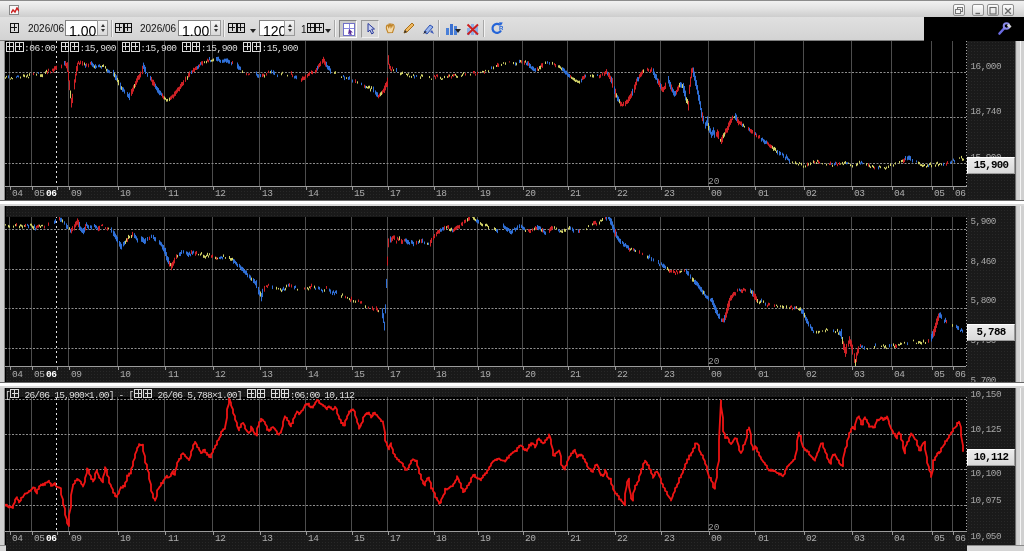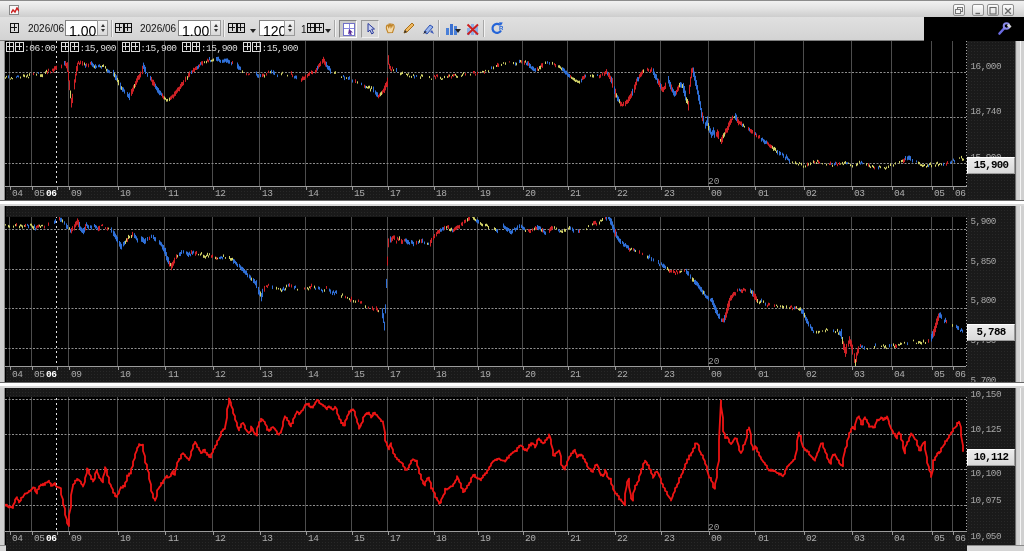--- a/index.html
+++ b/index.html
@@ -391,30 +391,31 @@
 <div class="sep" style="top:199.5px"></div>
 <div class="sep" style="top:381.5px"></div>
 <div class="axcol" style="top:41px;height:159px">
       <span class="al" style="top:19.5px">16,000</span>
       <span class="al" style="top:65.1px">18,740</span>
       <span class="al" style="top:110.7px">15,900</span>
       <div class="pbox" style="top:115.7px"><span>15,900</span></div>
     </div>
     <div class="axcol" style="top:205.5px;height:176.0px">
       <span class="al" style="top:10.5px">5,900</span>
-      <span class="al" style="top:50.2px">5,850</span>
+      <span class="al" style="top:50.2px">8,460</span>
       <span class="al" style="top:89.8px">5,800</span>
       <span class="al" style="top:129.4px">5,750</span>
       <span class="al" style="top:169.0px">5,700</span>
       <div class="pbox" style="top:118px"><span>5,788</span></div>
     </div>
     <div class="axcol" style="top:387.5px;height:157.5px">
       <span class="al" style="top:1.4px">10,150</span>
       <span class="al" style="top:36.7px">10,125</span>
       <span class="al" style="top:80.0px">10,100</span>
       <span class="al" style="top:107.8px">10,075</span>
       <span class="al" style="top:143.2px">10,050</span>
       <div class="pbox" style="top:61.0px"><span>10,112</span></div>
     </div>
 <div class="hdr" style="top:42px"><i class="k"></i><i class="k"></i>:06:00 <i class="k"></i><i class="k"></i>:15,900 <i class="k"></i><i class="k"></i>:15,900 <i class="k"></i><i class="k"></i>:15,900 <i class="k"></i><i class="k"></i>:15,900</div>
+    <div class="hdr" style="top:388.5px;letter-spacing:-0.8px">[<i class="k"></i> 26/06 15,900×1.00] - [<i class="k"></i><i class="k"></i> 26/06 5,788×1.00] <i class="k"></i><i class="k"></i> <i class="k"></i><i class="k"></i>:06:00 10,112</div>
 <div class="d20" style="top:176px">20</div>
     <div class="d20" style="top:356px">20</div>
     <div class="d20" style="top:522px">20</div>
 </div>
 </body></html>

